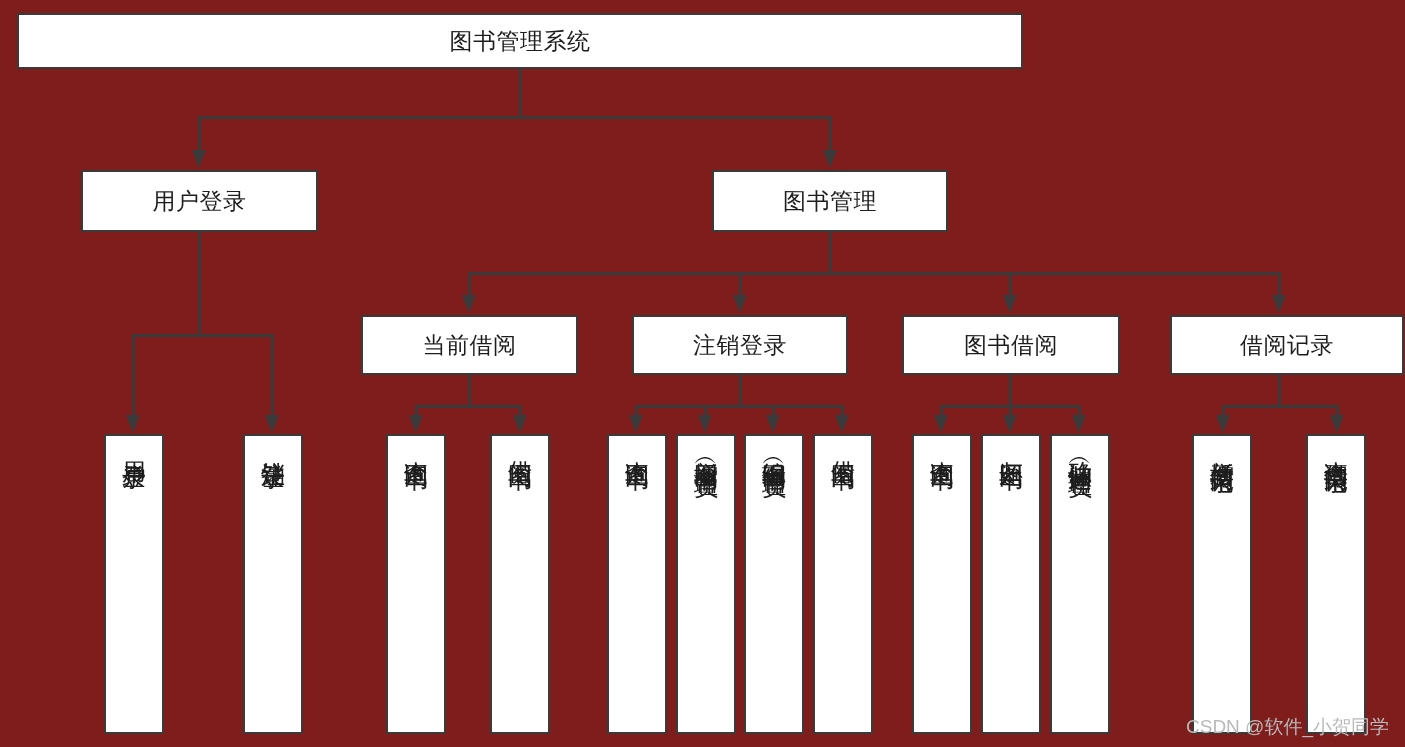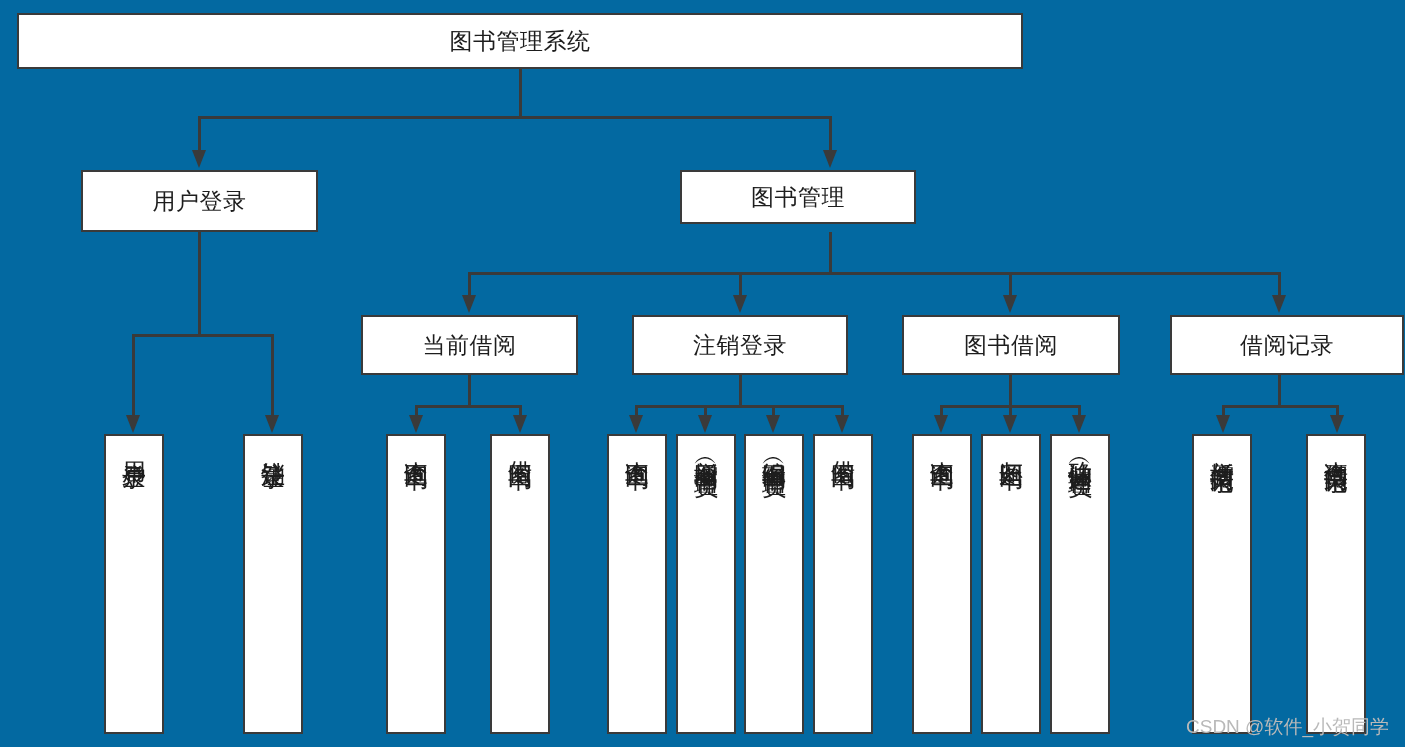--- a/index.html
+++ b/index.html
@@ -7,21 +7,21 @@
     padding: 0;
     background: #ffffff;
   }
   body {
     font-family: "Liberation Sans", "DejaVu Sans", sans-serif;
   }
   #canvas {
     position: relative;
     width: 1405px;
     height: 747px;
-    background: #0369a1;
+    background: #7f1d1d;
     overflow: hidden;
   }
   .node {
     position: absolute;
     box-sizing: border-box;
     border: 2.5px solid #3a3a3a;
     background: #ffffff;
     display: flex;
     align-items: center;
     justify-content: center;
@@ -93,21 +93,21 @@
 
   <div class="ln vert" style="left:198px; top:116px; height:38px;"></div>
   <div class="arrow" style="left:192px; top:150px;"></div>
   <div class="ln vert" style="left:829px; top:116px; height:38px;"></div>
   <div class="arrow" style="left:823px; top:150px;"></div>
 
   <div class="node h" style="left:81px; top:170px; width:237px; height:62px;">
     <span class="label">用户登录</span>
   </div>
 
-  <div class="node h" style="left:680px; top:170px; width:236px; height:54px;">
+  <div class="node h" style="left:712px; top:170px; width:236px; height:62px;">
     <span class="label">图书管理</span>
   </div>
 
   <div class="ln vert" style="left:198px; top:232px; height:104px;"></div>
   <div class="ln horz" style="left:132px; top:334px; width:140px;"></div>
   <div class="ln vert" style="left:132px; top:334px; height:84px;"></div>
   <div class="arrow" style="left:126px; top:415px;"></div>
   <div class="ln vert" style="left:271px; top:334px; height:84px;"></div>
   <div class="arrow" style="left:265px; top:415px;"></div>
 

